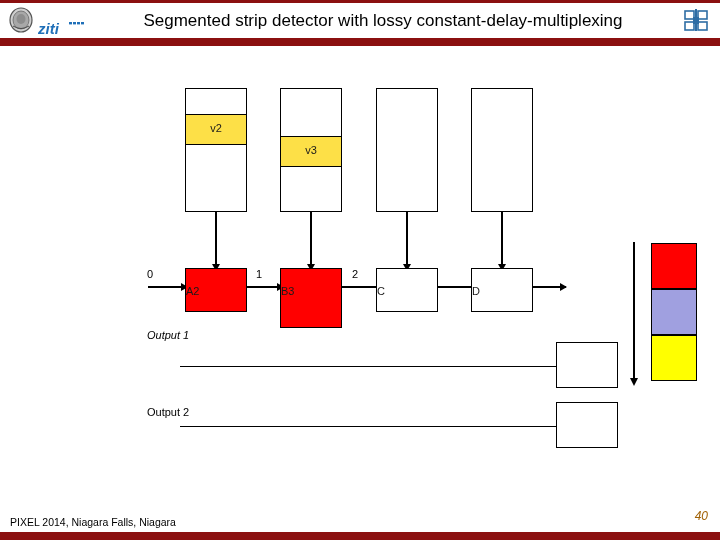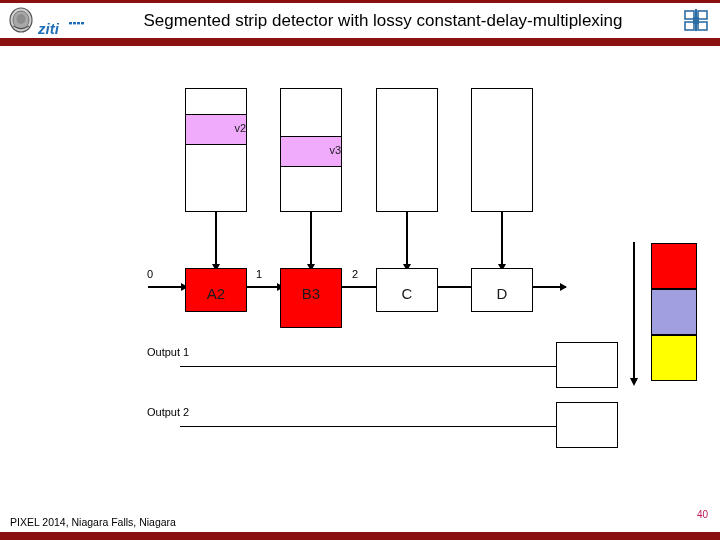--- a/index.html
+++ b/index.html
@@ -88,22 +88,22 @@
   .tall-box {
     position: absolute;
     box-sizing: border-box;
     border: 1.6px solid #000000;
     background: #ffffff;
   }
   .tall-band {
     position: absolute;
     box-sizing: border-box;
     border: 1.6px solid #000000;
-    background: #f0abfc;
-    text-align: right;
+    background: #fde047;
+    text-align: center;
     font-size: 11px;
     line-height: 1;
     color: #1a1a1a;
   }
   .tall-band > span {
     position: relative;
     top: 8px;
   }
 
   
@@ -118,22 +118,21 @@
     border-left: 4.5px solid transparent;
     border-right: 4.5px solid transparent;
     border-top: 7px solid #000000;
   }
 
   
   .chain-box {
     position: absolute;
     box-sizing: border-box;
     border: 1.7px solid #000000;
-    text-align: center;
-    font-size: 15px;
+    font-size: 11px;
     color: #1a1a1a;
   }
   .chain-box.red { background: #ff0000; }
   .chain-box.white { background: #ffffff; }
   .chain-box > span {
     position: relative;
     display: block;
   }
 
   
@@ -211,22 +210,23 @@
     left: 10px;
     top: 516px;
     font-size: 10.5px;
     color: #000000;
     white-space: nowrap;
   }
   #page-number {
     position: absolute;
     right: 12px;
     top: 509px;
-    font-size: 10px;
-    color: #be185d;
+    font-size: 12px;
+    color: #a16207;
+    font-style: italic;
   }
 </style>
 </head>
 <body>
 
 <div id="header-band">
   <div id="header-rule-top"></div>
 
   <div id="logo-seal">
     <svg width="26" height="26" viewBox="0 0 26 26">
@@ -313,21 +313,21 @@
   </div>
 
   <div class="chain-box white" style="left:471px; top:222px; width:62px; height:44px;">
     <span style="top:16px;">D</span>
   </div>
 
   <div class="step-label" style="left:147px; top:223px;">0</div>
   <div class="step-label" style="left:256px; top:223px;">1</div>
   <div class="step-label" style="left:352px; top:223px;">2</div>
 
-  <div class="out-label" style="left:147px; top:301px;">Output 1</div>
+  <div class="out-label" style="left:147px; top:284px;font-style:italic;">Output 1</div>
   <div class="hline-thin" style="left:180px; top:320px; width:377px;"></div>
   <div class="out-box" style="left:556px; top:296px; width:62px; height:46px;"></div>
 
   <div class="out-label" style="left:147px; top:361px;">Output 2</div>
   <div class="hline-thin" style="left:180px; top:380px; width:377px;"></div>
   <div class="out-box" style="left:556px; top:356px; width:62px; height:46px;"></div>
 
   <div id="legend-arrow-line" style="left:633px; top:196px; height:140px;"></div>
   <div id="legend-arrow-head" style="left:629.5px; top:332px;"></div>
 

